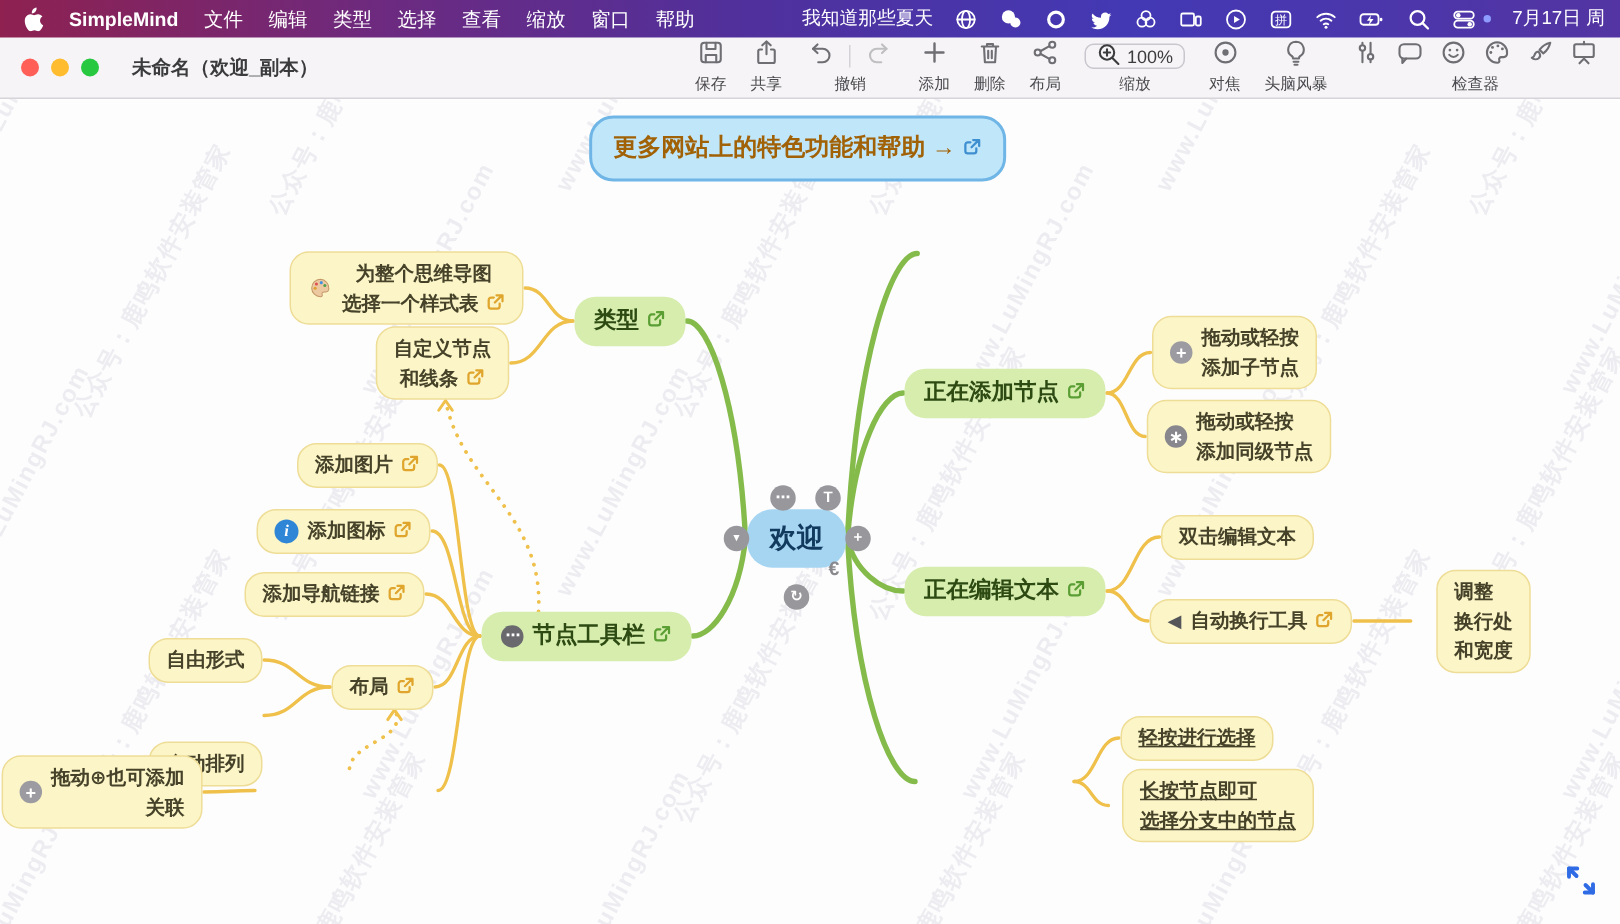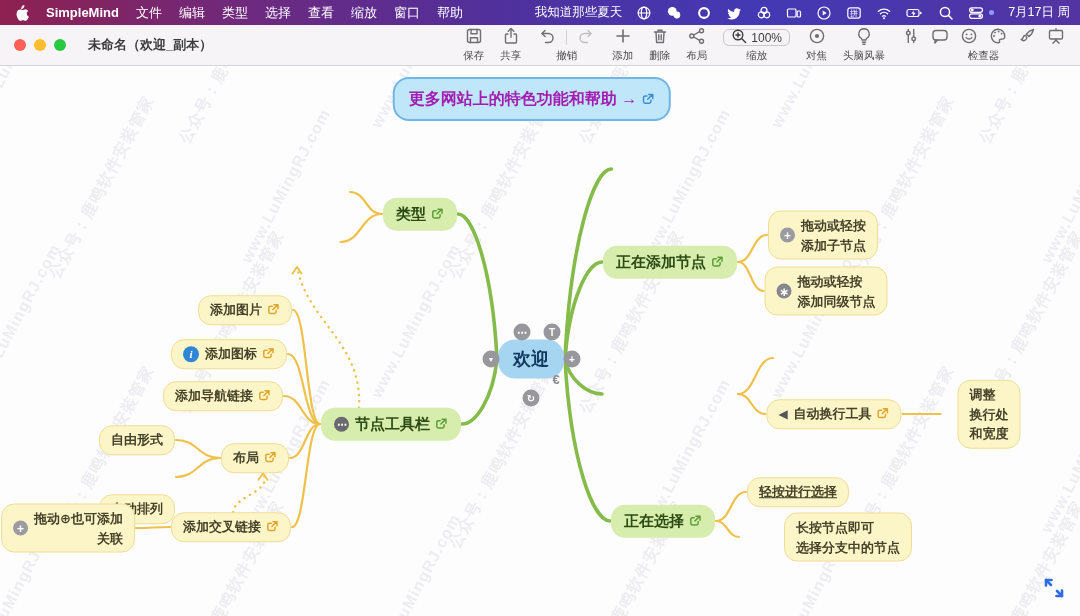--- a/index.html
+++ b/index.html
@@ -39,21 +39,21 @@
   .wm { position:absolute; white-space:nowrap; transform:rotate(-62deg); font-size:16px;
     letter-spacing:1px; color:rgba(112,100,128,0.11); font-weight:600; }
   #edges { position:absolute; inset:0; width:100%; height:100%; pointer-events:none; z-index:1; }
 
   .node { position:absolute; transform:translate(-50%,-50%); display:flex; align-items:center; gap:6px;
     border-radius:14px; line-height:1.5; z-index:2; cursor:default; }
   .ntext { white-space:pre-line; text-align:center; }
   .ta-left .ntext { text-align:left; } .ta-right .ntext { text-align:right; }
   .node-center { background:var(--center-fill); color:#123a5e; font-weight:bold; font-size:18px;
     padding:6px 15px; border-radius:17px; z-index:5; }
-  .node-topic { background:var(--topic-fill); border:2.5px solid var(--topic-border); color:#a21caf;
+  .node-topic { background:var(--topic-fill); border:2.5px solid var(--topic-border); color:#a16207;
     font-weight:bold; font-size:16px; padding:8px 14px; border-radius:16px; }
   .node-main { background:var(--main-fill); color:#2c4a12; font-weight:bold; font-size:15px; padding:5px 13px; }
   .node-sub { background:var(--sub-fill); border:1px solid var(--sub-border); color:#454229;
     font-weight:600; font-size:13px; padding:4px 11px; border-radius:13px; }
   .linkicon { display:inline-block; vertical-align:-2px; margin-left:5px; }
   .node-main .linkicon { color:#5a9e34; } .node-sub .linkicon { color:#dfa52d; } .node-topic .linkicon { color:#3e8fd0; }
   .badge { flex:0 0 auto; display:flex; align-items:center; justify-content:center; border-radius:50%; color:#fff; }
   .badge-plus { width:15px; height:15px; background:#9b9ba1; font-size:12px; font-weight:bold; }
   .badge-asterisk { width:15px; height:15px; background:#87878d; font-size:12px; }
   .badge-info { width:16px; height:16px; background:#2f86d6; font-family:"Liberation Serif",serif; font-style:italic; font-weight:bold; font-size:11px; }
@@ -390,22 +390,22 @@
       </div>
       <div class="node node-center" style="left: 531px; top: 292px;">
         <span class="ntext">欢迎</span>
       </div>
       <div class="node node-main" style="left: 670px; top: 195px;">
         <span class="ntext">正在添加节点<svg class="linkicon" width="13" height="13" viewBox="0 0 13 13" fill="none" stroke="currentColor" stroke-width="1.5" stroke-linecap="round" stroke-linejoin="round">
             <path d="M5.2 2.9H3.4A1.6 1.6 0 0 0 1.8 4.5v4.1a1.6 1.6 0 0 0 1.6 1.6h4.1a1.6 1.6 0 0 0 1.6-1.6V6.9"></path>
             <path d="M5.9 6.2 10.5 1.6M7 1.4h4v4"></path>
           </svg></span>
       </div>
-      <div class="node node-main" style="left: 663px; top: 454px;">
-        <span class="ntext">正在选择<svg class="linkicon" width="13" height="13" viewBox="0 0 13 13" fill="none" stroke="currentColor" stroke-width="1.5" stroke-linecap="round" stroke-linejoin="round">
+      <div class="node node-main" style="left: 670px; top: 327px;">
+        <span class="ntext">正在编辑文本<svg class="linkicon" width="13" height="13" viewBox="0 0 13 13" fill="none" stroke="currentColor" stroke-width="1.5" stroke-linecap="round" stroke-linejoin="round">
             <path d="M5.2 2.9H3.4A1.6 1.6 0 0 0 1.8 4.5v4.1a1.6 1.6 0 0 0 1.6 1.6h4.1a1.6 1.6 0 0 0 1.6-1.6V6.9"></path>
             <path d="M5.9 6.2 10.5 1.6M7 1.4h4v4"></path>
           </svg></span>
       </div>
       <div class="node node-main" style="left: 420px; top: 147px;">
         <span class="ntext">类型<svg class="linkicon" width="13" height="13" viewBox="0 0 13 13" fill="none" stroke="currentColor" stroke-width="1.5" stroke-linecap="round" stroke-linejoin="round">
             <path d="M5.2 2.9H3.4A1.6 1.6 0 0 0 1.8 4.5v4.1a1.6 1.6 0 0 0 1.6 1.6h4.1a1.6 1.6 0 0 0 1.6-1.6V6.9"></path>
             <path d="M5.9 6.2 10.5 1.6M7 1.4h4v4"></path>
           </svg></span>
       </div>
@@ -419,38 +419,64 @@
       <div class="node node-sub ta-left" style="left: 823px; top: 168px;">
         <span class="badge badge-plus">+</span>
         <span class="ntext">拖动或轻按
 添加子节点</span>
       </div>
       <div class="node node-sub ta-left" style="left: 826px; top: 224px;">
         <span class="badge badge-asterisk">∗</span>
         <span class="ntext">拖动或轻按
 添加同级节点</span>
       </div>
+      <div class="node node-sub" style="left: 825px; top: 291px;">
+        <span class="ntext">双击编辑文本</span>
+      </div>
       <div class="node node-sub" style="left: 834px; top: 347px;">
         <span class="badge-wordwrap">◀</span>
         <span class="ntext">自动换行工具<svg class="linkicon" width="13" height="13" viewBox="0 0 13 13" fill="none" stroke="currentColor" stroke-width="1.5" stroke-linecap="round" stroke-linejoin="round">
             <path d="M5.2 2.9H3.4A1.6 1.6 0 0 0 1.8 4.5v4.1a1.6 1.6 0 0 0 1.6 1.6h4.1a1.6 1.6 0 0 0 1.6-1.6V6.9"></path>
             <path d="M5.9 6.2 10.5 1.6M7 1.4h4v4"></path>
           </svg></span>
       </div>
       <div class="node node-sub ta-left" style="left: 973px; top: 347px; margin-left: 16px;">
         <span class="ntext">调整
 换行处
 和宽度</span>
       </div>
       <div class="node node-sub" style="left: 798px; top: 425px; text-decoration: underline;">
         <span class="ntext">轻按进行选择</span>
       </div>
-      <div class="node node-sub ta-left" style="left: 848px; top: 470px;">
+      <div class="node node-sub ta-left" style="left: 812px; top: 470px; text-decoration: underline;">
         <span class="ntext">长按节点即可
 选择分支中的节点</span>
+      </div>
+      <div class="node node-sub" style="left: 271px; top: 125px;">
+        <span class="badge">
+          <svg width="17" height="17" viewBox="0 0 20 20">
+            <path d="M10 3.2a6.8 6.8 0 1 0 .2 13.6c1.2 0 1.7-.8 1.3-1.7-.4-1 .3-2 1.4-2h1.6a2.3 2.3 0 0 0 2.2-2.4A6.8 6.8 0 0 0 10 3.2Z" fill="#ecc9a0" stroke="#c49767" stroke-width=".8"></path>
+            <circle cx="7" cy="6.8" r="1.2" fill="#e05050"></circle>
+            <circle cx="10.8" cy="5.8" r="1.2" fill="#4090e0"></circle>
+            <circle cx="13.6" cy="8" r="1.2" fill="#50a050"></circle>
+            <circle cx="6" cy="10.2" r="1.2" fill="#e0a030"></circle>
+          </svg>
+        </span>
+        <span class="ntext">为整个思维导图
+选择一个样式表<svg class="linkicon" width="13" height="13" viewBox="0 0 13 13" fill="none" stroke="currentColor" stroke-width="1.5" stroke-linecap="round" stroke-linejoin="round">
+            <path d="M5.2 2.9H3.4A1.6 1.6 0 0 0 1.8 4.5v4.1a1.6 1.6 0 0 0 1.6 1.6h4.1a1.6 1.6 0 0 0 1.6-1.6V6.9"></path>
+            <path d="M5.9 6.2 10.5 1.6M7 1.4h4v4"></path>
+          </svg></span>
+      </div>
+      <div class="node node-sub" style="left: 295px; top: 175px;">
+        <span class="ntext">自定义节点
+和线条<svg class="linkicon" width="13" height="13" viewBox="0 0 13 13" fill="none" stroke="currentColor" stroke-width="1.5" stroke-linecap="round" stroke-linejoin="round">
+            <path d="M5.2 2.9H3.4A1.6 1.6 0 0 0 1.8 4.5v4.1a1.6 1.6 0 0 0 1.6 1.6h4.1a1.6 1.6 0 0 0 1.6-1.6V6.9"></path>
+            <path d="M5.9 6.2 10.5 1.6M7 1.4h4v4"></path>
+          </svg></span>
       </div>
       <div class="node node-sub" style="left: 245px; top: 243px;">
         <span class="ntext">添加图片<svg class="linkicon" width="13" height="13" viewBox="0 0 13 13" fill="none" stroke="currentColor" stroke-width="1.5" stroke-linecap="round" stroke-linejoin="round">
             <path d="M5.2 2.9H3.4A1.6 1.6 0 0 0 1.8 4.5v4.1a1.6 1.6 0 0 0 1.6 1.6h4.1a1.6 1.6 0 0 0 1.6-1.6V6.9"></path>
             <path d="M5.9 6.2 10.5 1.6M7 1.4h4v4"></path>
           </svg></span>
       </div>
       <div class="node node-sub" style="left: 229px; top: 287px;">
         <span class="badge badge-info">i</span>
         <span class="ntext">添加图标<svg class="linkicon" width="13" height="13" viewBox="0 0 13 13" fill="none" stroke="currentColor" stroke-width="1.5" stroke-linecap="round" stroke-linejoin="round">
@@ -465,26 +491,20 @@
           </svg></span>
       </div>
       <div class="node node-sub" style="left: 137px; top: 373px;">
         <span class="ntext">自由形式</span>
       </div>
       <div class="node node-sub" style="left: 137px; top: 410px; margin-top: 32px;">
         <span class="ntext">自动排列</span>
       </div>
       <div class="node node-sub" style="left: 255px; top: 391px;">
         <span class="ntext">布局<svg class="linkicon" width="13" height="13" viewBox="0 0 13 13" fill="none" stroke="currentColor" stroke-width="1.5" stroke-linecap="round" stroke-linejoin="round">
-            <path d="M5.2 2.9H3.4A1.6 1.6 0 0 0 1.8 4.5v4.1a1.6 1.6 0 0 0 1.6 1.6h4.1a1.6 1.6 0 0 0 1.6-1.6V6.9"></path>
-            <path d="M5.9 6.2 10.5 1.6M7 1.4h4v4"></path>
-          </svg></span>
-      </div>
-      <div class="node node-sub" style="left: 231px; top: 460px;">
-        <span class="ntext">添加交叉链接<svg class="linkicon" width="13" height="13" viewBox="0 0 13 13" fill="none" stroke="currentColor" stroke-width="1.5" stroke-linecap="round" stroke-linejoin="round">
             <path d="M5.2 2.9H3.4A1.6 1.6 0 0 0 1.8 4.5v4.1a1.6 1.6 0 0 0 1.6 1.6h4.1a1.6 1.6 0 0 0 1.6-1.6V6.9"></path>
             <path d="M5.9 6.2 10.5 1.6M7 1.4h4v4"></path>
           </svg></span>
       </div>
       <div class="node node-sub ta-right" style="left: 68px; top: 461px;">
         <span class="badge badge-plus">+</span>
         <span class="ntext">拖动⊕也可添加
 关联</span>
       </div>
       <span class="float-btn" style="left: 522px; top: 265px;">⋯</span>

